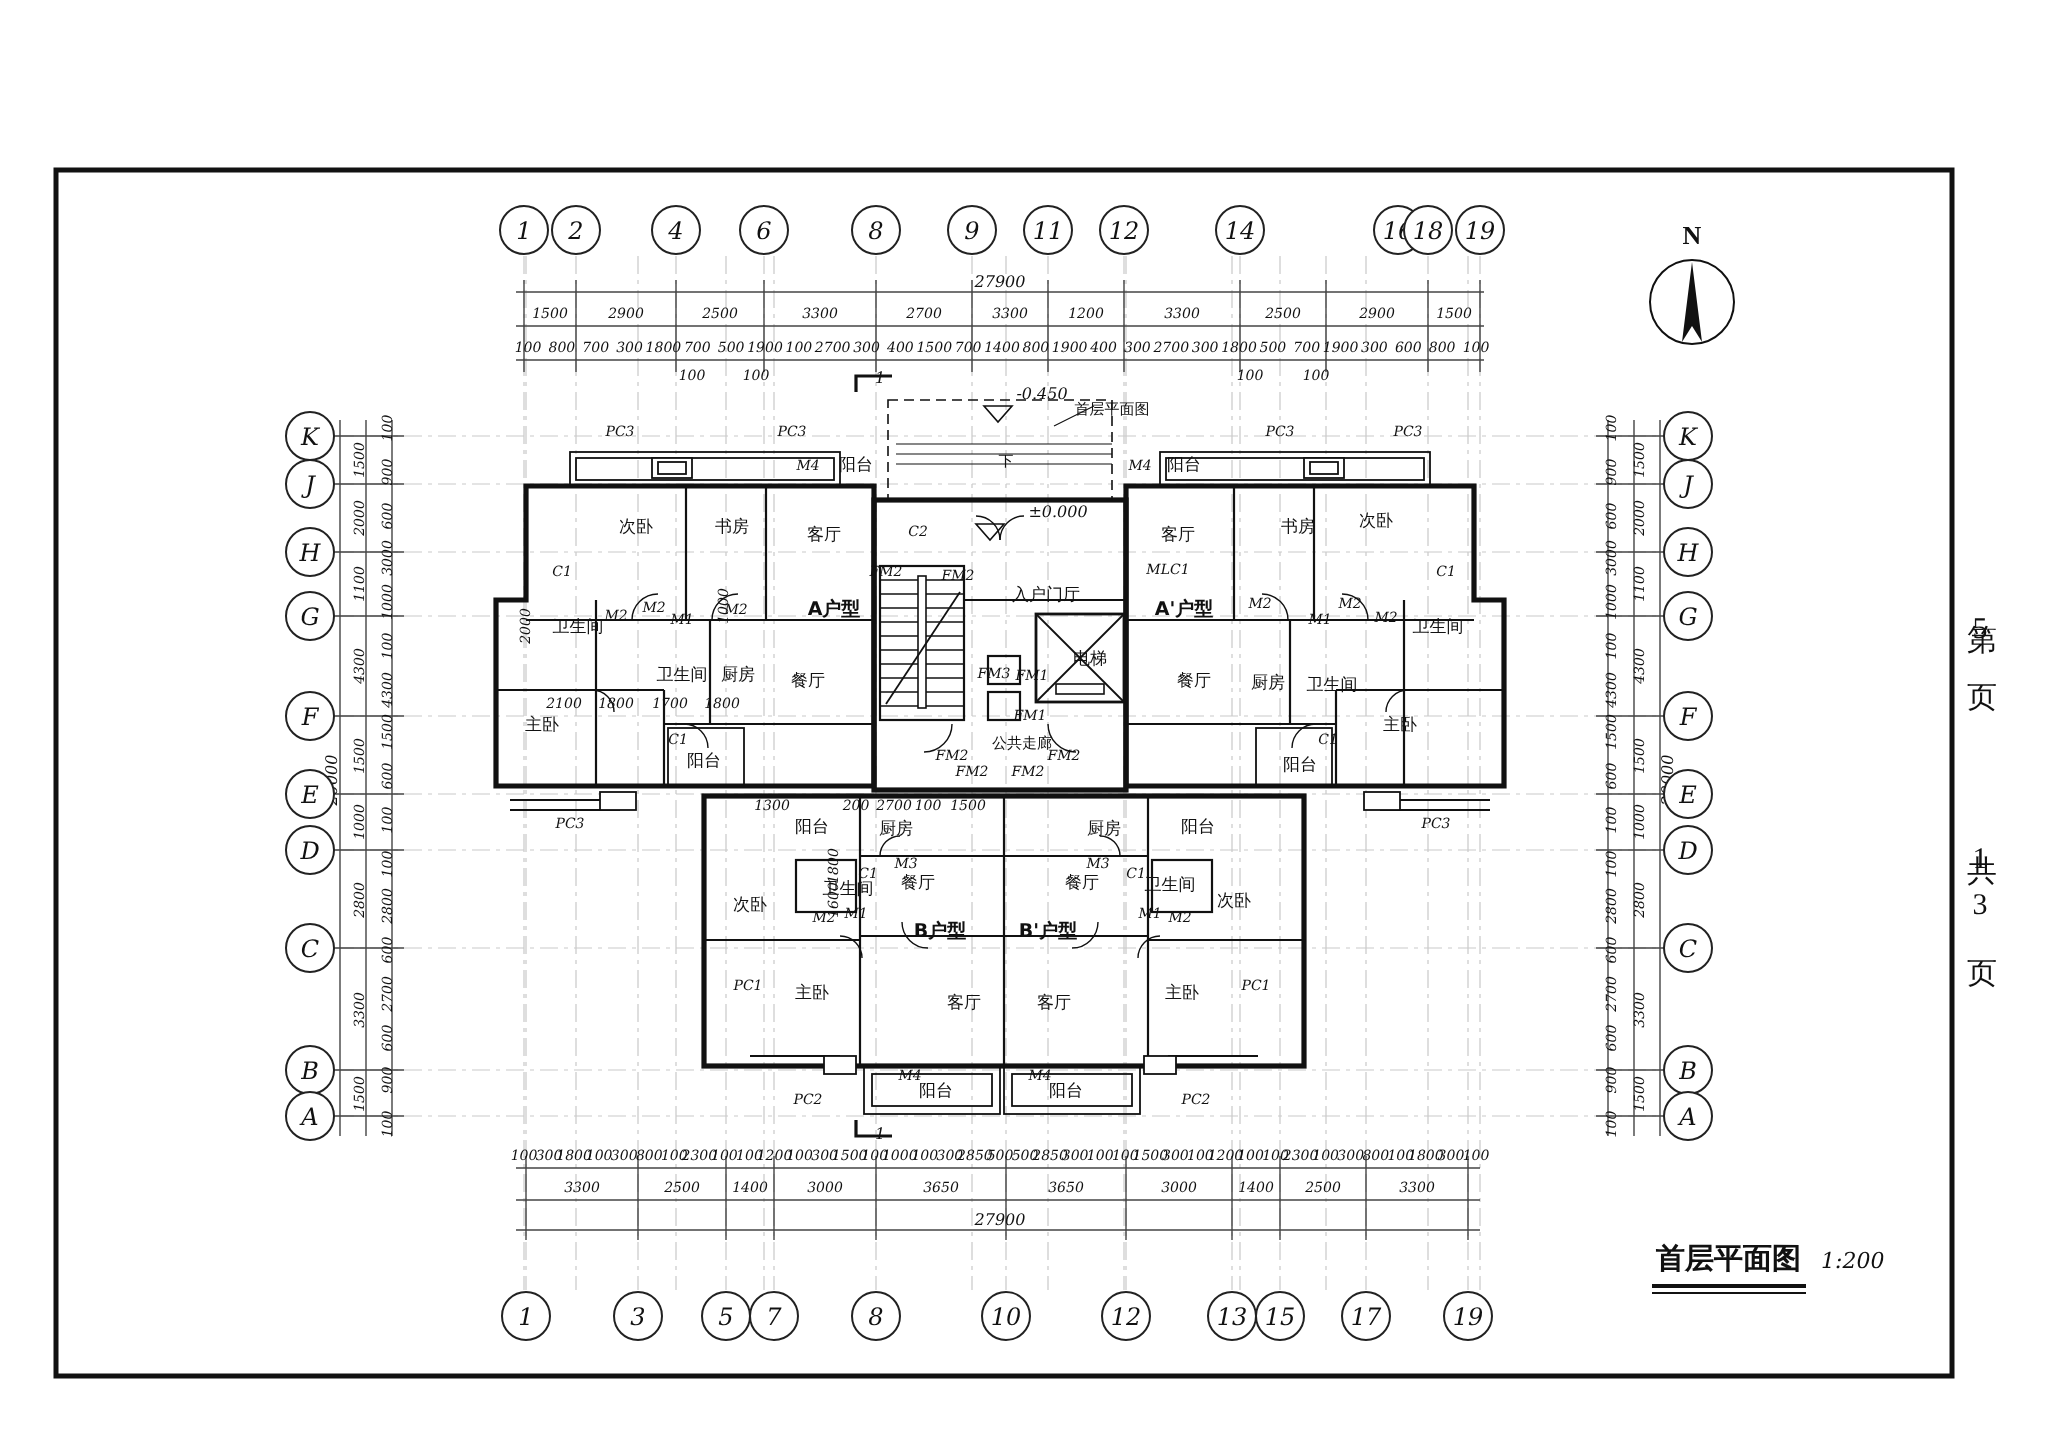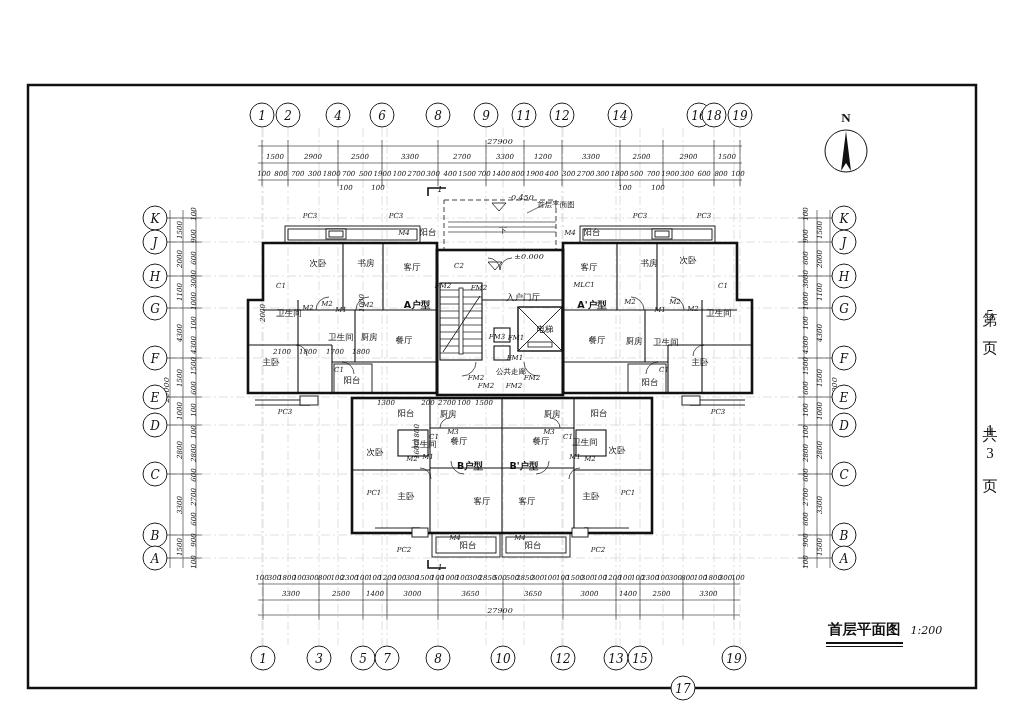--- a/index.html
+++ b/index.html
@@ -289,21 +289,21 @@
       <div class="bubble" style="left: 740px; top: 115px;">19</div>
       <div class="bubble" style="left: 263px; top: 658px;">1</div>
       <div class="bubble" style="left: 319px; top: 658px;">3</div>
       <div class="bubble" style="left: 363px; top: 658px;">5</div>
       <div class="bubble" style="left: 387px; top: 658px;">7</div>
       <div class="bubble" style="left: 438px; top: 658px;">8</div>
       <div class="bubble" style="left: 503px; top: 658px;">10</div>
       <div class="bubble" style="left: 563px; top: 658px;">12</div>
       <div class="bubble" style="left: 616px; top: 658px;">13</div>
       <div class="bubble" style="left: 640px; top: 658px;">15</div>
-      <div class="bubble" style="left: 683px; top: 658px; margin-top: 30px;">17</div>
+      <div class="bubble" style="left: 683px; top: 658px;">17</div>
       <div class="bubble" style="left: 734px; top: 658px;">19</div>
       <div class="bubble" style="left: 155px; top: 218px;">K</div>
       <div class="bubble" style="left: 155px; top: 242px;">J</div>
       <div class="bubble" style="left: 155px; top: 276px;">H</div>
       <div class="bubble" style="left: 155px; top: 308px;">G</div>
       <div class="bubble" style="left: 155px; top: 358px;">F</div>
       <div class="bubble" style="left: 155px; top: 397px;">E</div>
       <div class="bubble" style="left: 155px; top: 425px;">D</div>
       <div class="bubble" style="left: 155px; top: 474px;">C</div>
       <div class="bubble" style="left: 155px; top: 535px;">B</div>

